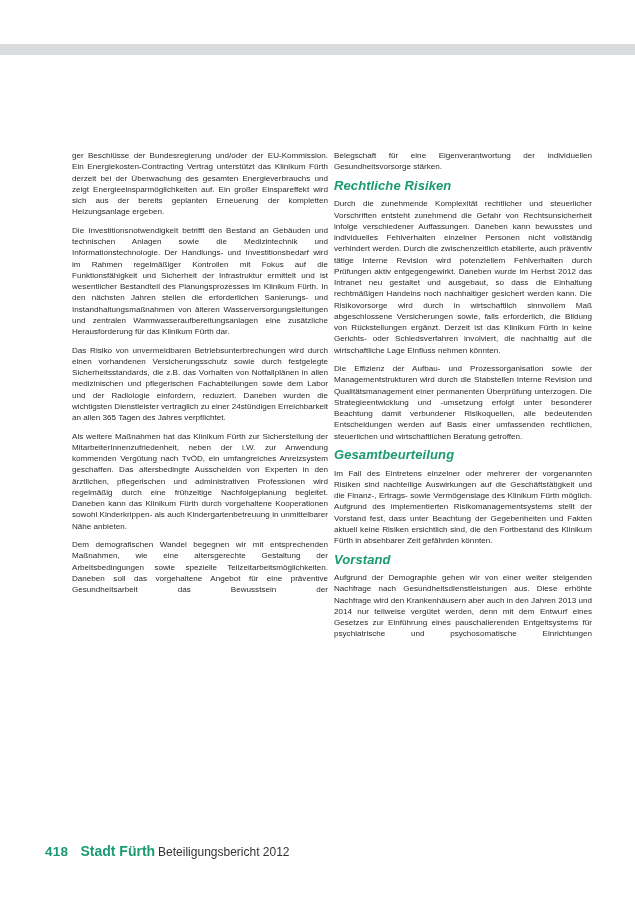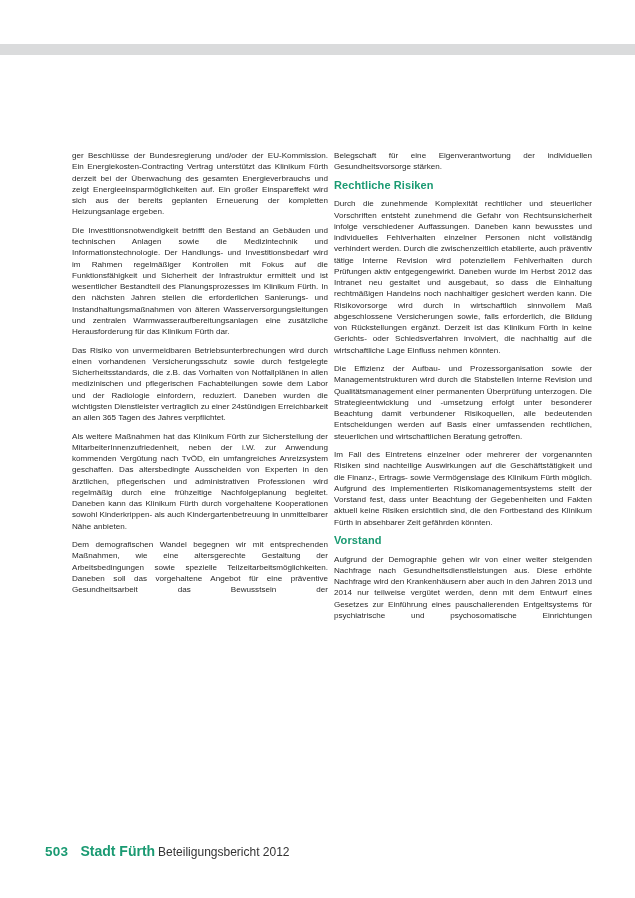--- a/index.html
+++ b/index.html
@@ -3,21 +3,21 @@
   <meta charset="utf-8">
   <style>
     html, body { margin: 0; padding: 0; background: #ffffff; }
     body { width: 635px; height: 898px; position: relative; overflow: hidden;
            font-family: "Liberation Sans", sans-serif; color: #2a2a2a; }
     .topbar { position: absolute; left: 0; top: 44px; width: 635px; height: 11px; background: #dadbdc; }
     .col { position: absolute; top: 150px; width: 256px; font-size: 8.1px; line-height: 11.25px; text-align: justify; }
     .col.left { left: 72px; }
     .col.right { left: 334px; width: 258px; }
     .col p { margin: 0 0 7.3px 0; hyphens: manual; }
-    .col h3 { margin: 0 0 7.5px 0; font-size: 11px; line-height: 11px; font-weight: bold; color: #1a9a72; letter-spacing: 0.1px; }
+    .col h3 { margin: 0 0 7.5px 0; font-size: 13px; line-height: 11px; font-weight: bold; color: #1a9a72; letter-spacing: 0.1px; font-style: italic; }
     .footer { position: absolute; top: 843px; left: 45px; height: 16px; display: flex; align-items: baseline; }
     .page-num { font-size: 13.5px; font-weight: bold; color: #1a9a72; margin-right: 12px; letter-spacing: 0.3px; }
     .brand { font-size: 14px; font-weight: bold; color: #1a9a72; margin-right: 3px; }
     .report { font-size: 12px; color: #333; }
   </style>
 </head>
 <body>
 
 <div class="topbar"></div>
 
@@ -27,22 +27,23 @@
   <p>Das Risiko von unvermeidbaren Betriebsunterbrechungen wird durch einen vorhandenen Versicherungsschutz sowie durch festgelegte Sicherheitsstandards, die z.B. das Vorhalten von Notfallplänen in allen medizinischen und pflegerischen Fachabteilungen sowie dem Labor und der Radiologie einfordern, reduziert. Daneben wurden die wichtigsten Dienstleister vertraglich zu einer 24stündigen Erreichbarkeit an allen 365 Tagen des Jahres verpflichtet.</p>
   <p>Als weitere Maßnahmen hat das Klinikum Fürth zur Sicherstellung der MitarbeiterInnenzufriedenheit, neben der i.W. zur Anwendung kommenden Vergütung nach TvÖD, ein umfangreiches Anreizsystem geschaffen. Das altersbedingte Ausscheiden von Experten in den ärztlichen, pflegerischen und administrativen Professionen wird regelmäßig durch eine frühzeitige Nachfolgeplanung begleitet. Daneben kann das Klinikum Fürth durch vorgehaltene Kooperationen sowohl Kinderkrippen- als auch Kindergartenbetreuung in unmittelbarer Nähe anbieten.</p>
   <p style="text-align-last: justify;">Dem demografischen Wandel begegnen wir mit entsprechenden Maßnahmen, wie eine altersgerechte Gestaltung der Arbeitsbedingungen sowie spezielle Teilzeitarbeitsmöglichkeiten. Daneben soll das vorgehaltene Angebot für eine präventive Gesundheitsarbeit das Bewusstsein der</p>
 </div>
 
 <div class="col right">
   <p>Belegschaft für eine Eigenverantwortung der individuellen Gesundheitsvorsorge stärken.</p>
   <h3>Rechtliche Risiken</h3>
   <p>Durch die zunehmende Komplexität rechtlicher und steuerlicher Vorschriften entsteht zunehmend die Gefahr von Rechtsunsicherheit infolge verschiedener Auffassungen. Daneben kann bewusstes und individuelles Fehlverhalten einzelner Personen nicht vollständig verhindert werden. Durch die zwischenzeitlich etablierte, auch präventiv tätige Interne Revision wird potenziellem Fehlverhalten durch Prüfungen aktiv entgegengewirkt. Daneben wurde im Herbst 2012 das Intranet neu gestaltet und ausgebaut, so dass die Einhaltung rechtmäßigen Handelns noch nachhaltiger gesichert werden kann. Die Risikovorsorge wird durch in wirtschaftlich sinnvollem Maß abgeschlossene Versicherungen sowie, falls erforderlich, die Bildung von Rückstellungen ergänzt. Derzeit ist das Klinikum Fürth in keine Gerichts- oder Schiedsverfahren involviert, die nachhaltig auf die wirtschaftliche Lage Einfluss nehmen könnten.</p>
   <p>Die Effizienz der Aufbau- und Prozessorganisation sowie der Managementstrukturen wird durch die Stabstellen Interne Revision und Qualitätsmanagement einer permanenten Überprüfung unterzogen. Die Strategieentwicklung und -umsetzung erfolgt unter besonderer Beachtung damit verbundener Risikoquellen, alle bedeutenden Entscheidungen werden auf Basis einer umfassenden rechtlichen, steuerlichen und wirtschaftlichen Beratung getroffen.</p>
+  <h3>Gesamtbeurteilung</h3>
   <p>Im Fall des Eintretens einzelner oder mehrerer der vorgenannten Risiken sind nachteilige Auswirkungen auf die Geschäftstätigkeit und die Finanz-, Ertrags- sowie Vermögenslage des Klinikum Fürth möglich. Aufgrund des implementierten Risikomanagementsystems stellt der Vorstand fest, dass unter Beachtung der Gegebenheiten und Fakten aktuell keine Risiken ersichtlich sind, die den Fortbestand des Klinikum Fürth in absehbarer Zeit gefährden könnten.</p>
   <h3>Vorstand</h3>
   <p style="text-align-last: justify;">Aufgrund der Demographie gehen wir von einer weiter steigenden Nachfrage nach Gesundheitsdienstleistungen aus. Diese erhöhte Nachfrage wird den Krankenhäusern aber auch in den Jahren 2013 und 2014 nur teilweise vergütet werden, denn mit dem Entwurf eines Gesetzes zur Einführung eines pauschalierenden Entgeltsystems für psychiatrische und psychosomatische Einrichtungen</p>
 </div>
 
 <div class="footer">
-  <span class="page-num">503</span>
+  <span class="page-num">418</span>
   <span class="brand">Stadt Fürth</span>
   <span class="report">Beteiligungsbericht 2012</span>
 </div>
 
 </body></html>

